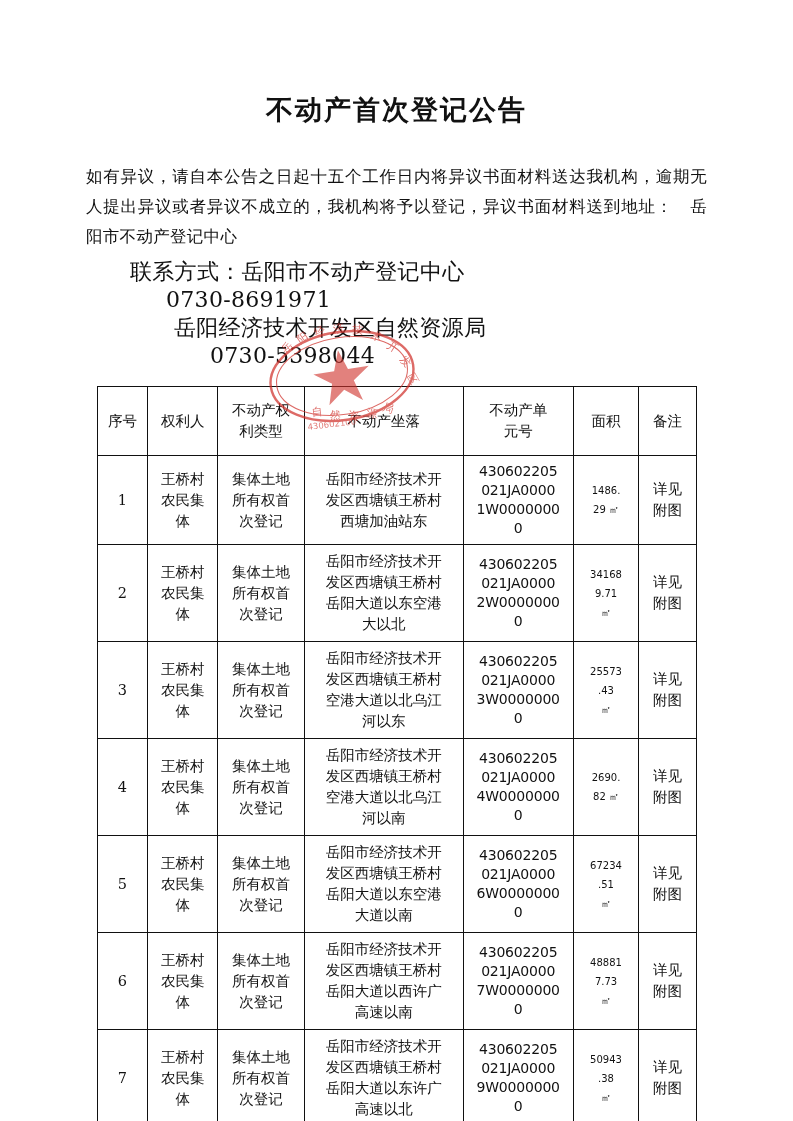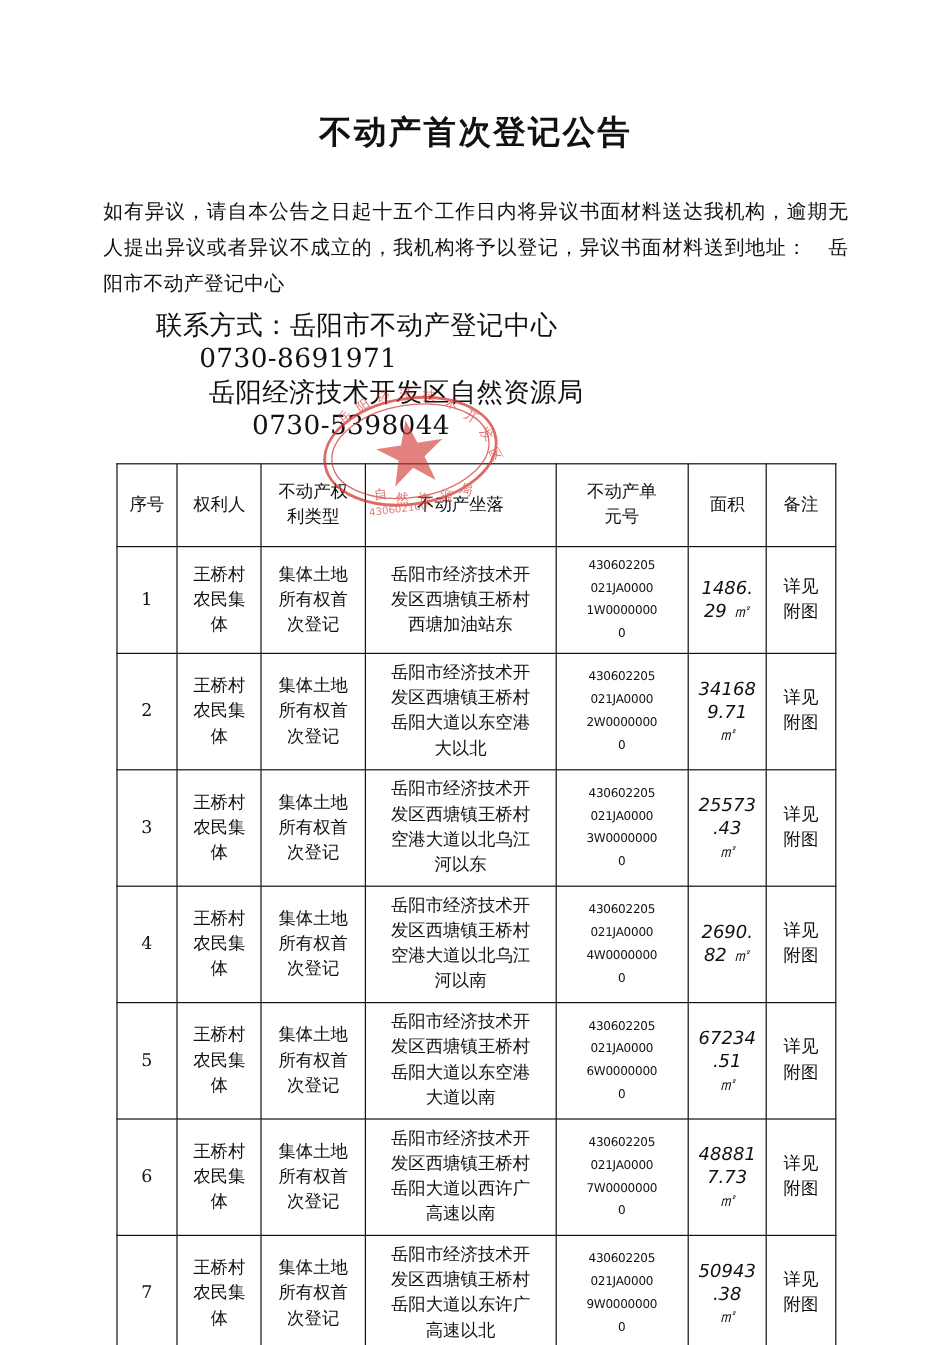--- a/index.html
+++ b/index.html
@@ -98,29 +98,28 @@
   .col-loc   { width: 150px; }
   .col-unit  { width: 104px; }
   .col-area  { width: 62px; }
   .col-note  { width: 54px; }
   .cell-text {
     display: block;
     white-space: pre-line;
   }
   .unit-cell {
     font-family: "DejaVu Sans", "Liberation Sans", sans-serif;
+    font-size: 14px;
+    line-height: 19px;
+    letter-spacing: -0.2px;
+  }
+  .area-cell {
+    font-family: "DejaVu Sans", "Liberation Sans", sans-serif;
     font-size: 10px;
     line-height: 19px;
-    letter-spacing: -0.2px;
-  }
-  .area-cell {
-    font-family: "DejaVu Sans", "Liberation Sans", sans-serif;
-    font-size: 15px;
-    line-height: 19px;
-    font-style: italic;
   }
   .hdr-label { white-space: pre-line; display:block; }
 </style>
 </head>
 <body>
 
 <div class="page">
 
   <h1 class="title">不动产首次登记公告</h1>
 

